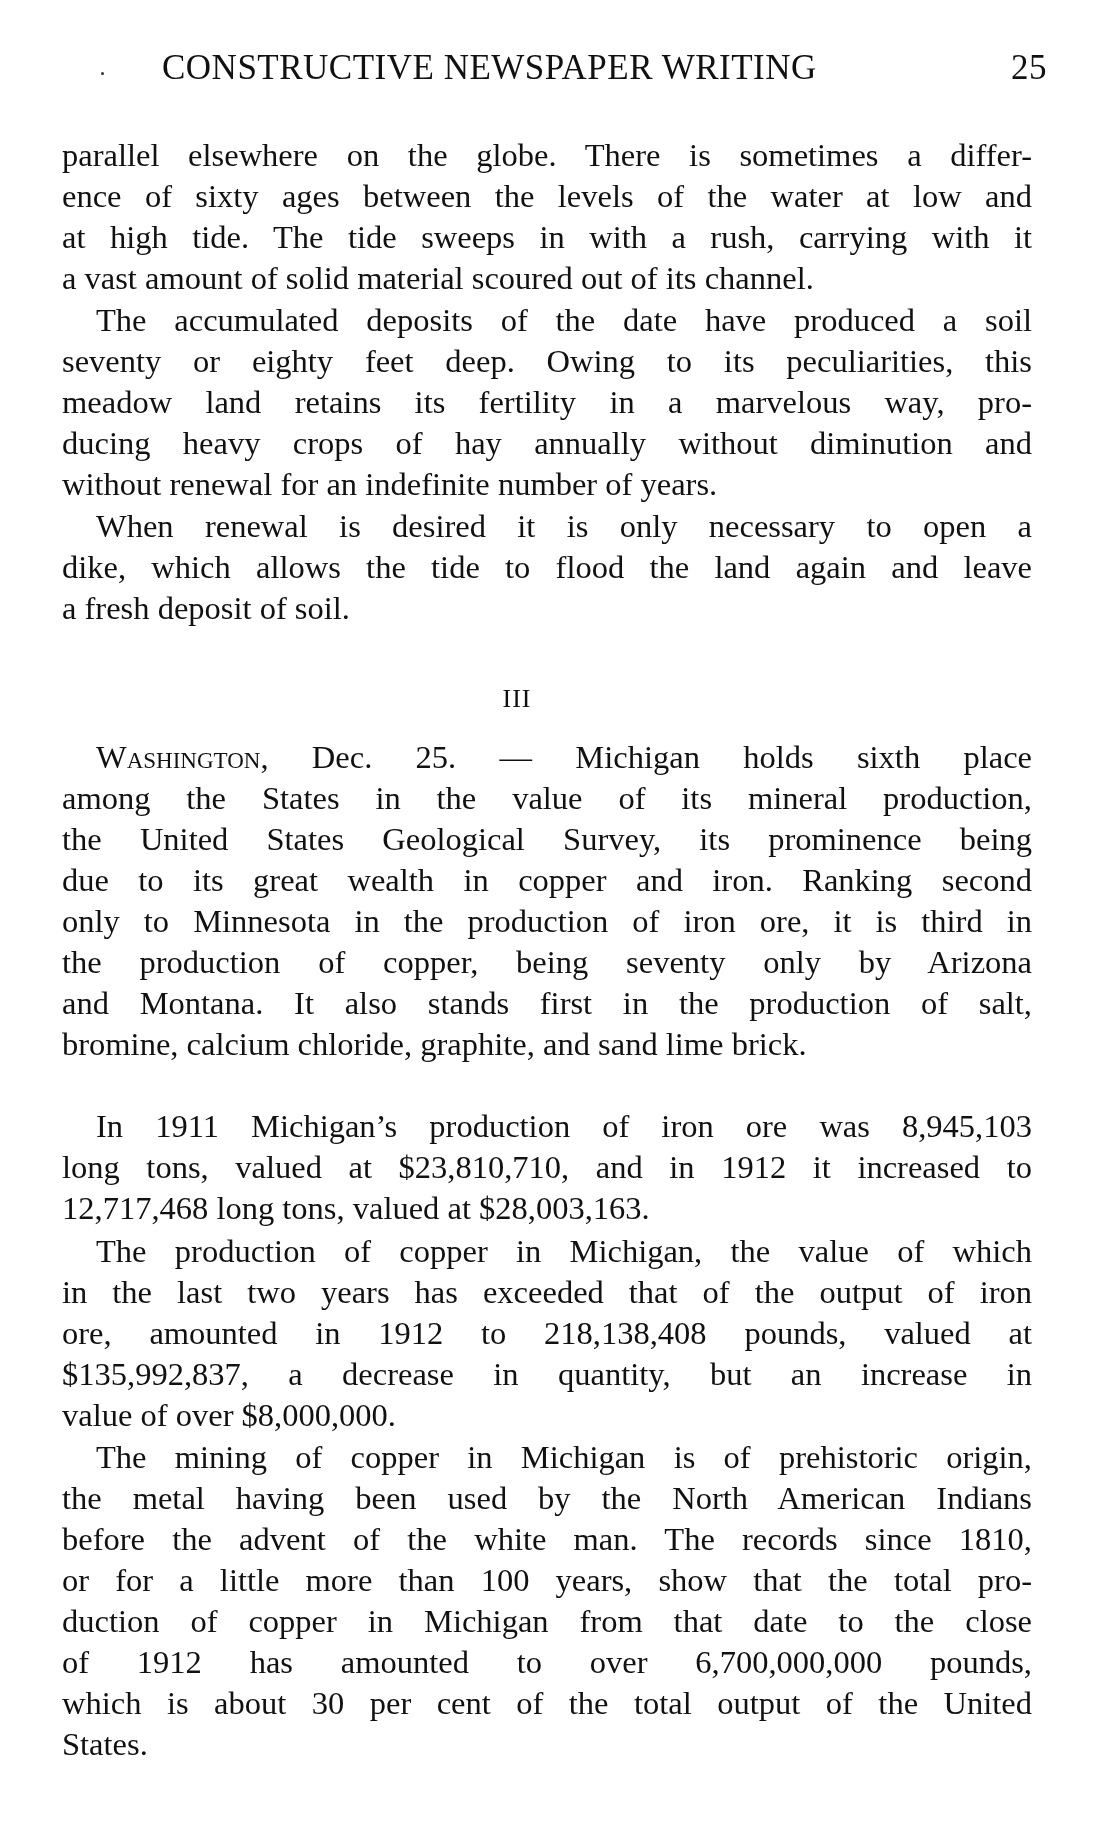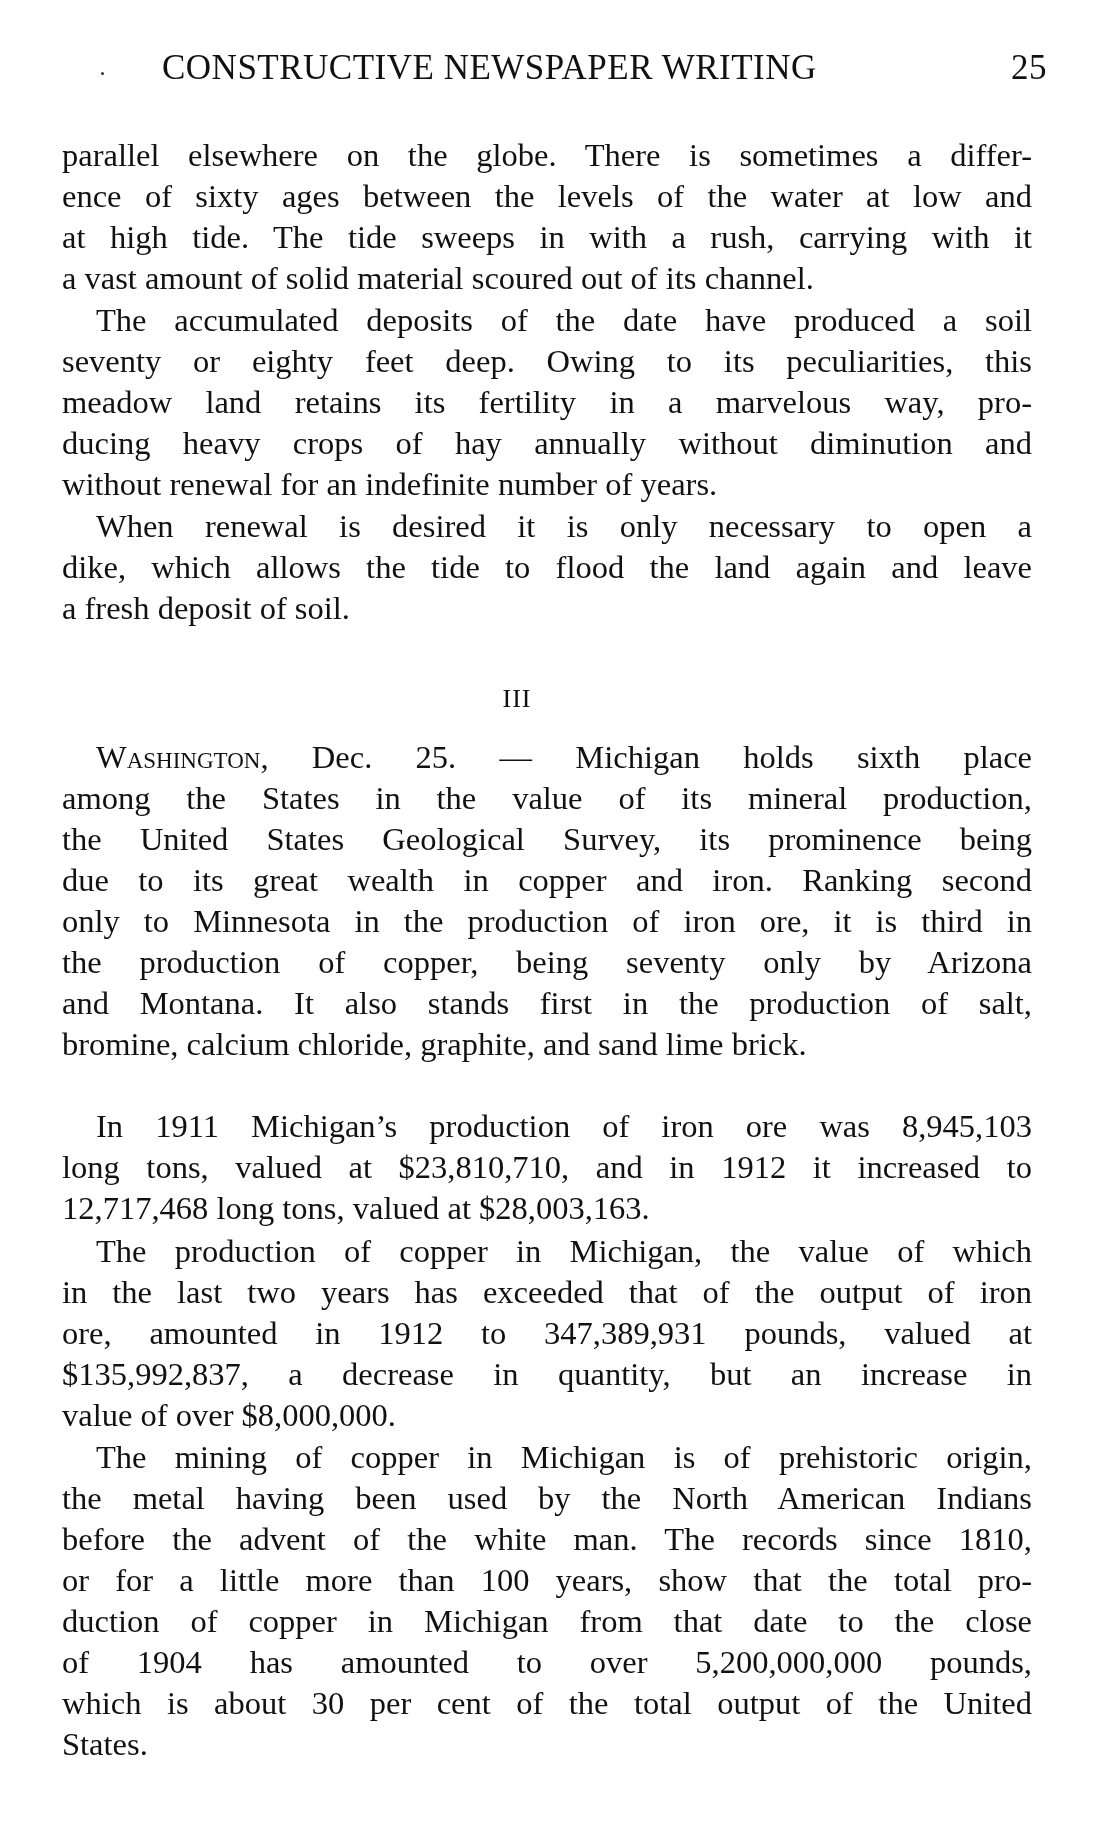--- a/index.html
+++ b/index.html
@@ -140,29 +140,29 @@
 
   <div class="body-text block-5">
     <span class="line indent">In 1911 Michigan’s production of iron ore was  8,945,103</span>
     <span class="line">long tons, valued at $23,810,710, and in 1912 it increased to</span>
     <span class="line last">12,717,468 long tons, valued at $28,003,163.</span>
   </div>
 
   <div class="body-text block-6">
     <span class="line indent">The production of copper in Michigan, the value of which</span>
     <span class="line">in the last two years has exceeded that of the output of iron</span>
-    <span class="line">ore, amounted in 1912 to 347,389,931 pounds, valued at</span>
+    <span class="line">ore, amounted in 1912 to 218,138,408 pounds, valued at</span>
     <span class="line">$135,992,837, a decrease in quantity, but an increase in</span>
     <span class="line last">value of over $8,000,000.</span>
   </div>
 
   <div class="body-text block-7">
     <span class="line indent">The mining of copper in Michigan is of prehistoric origin,</span>
     <span class="line">the metal having been used by the North American Indians</span>
     <span class="line">before the advent of the white man.  The records since 1810,</span>
     <span class="line">or for a little more than 100 years, show that the total pro-</span>
     <span class="line">duction of copper in Michigan from that date to the close</span>
-    <span class="line">of 1904 has amounted to over 5,200,000,000 pounds,</span>
+    <span class="line">of 1912 has amounted to over 6,700,000,000 pounds,</span>
     <span class="line">which is about 30 per cent of the total output of the United</span>
     <span class="line last">States.</span>
   </div>
 
 </div>
 
 </body></html>

